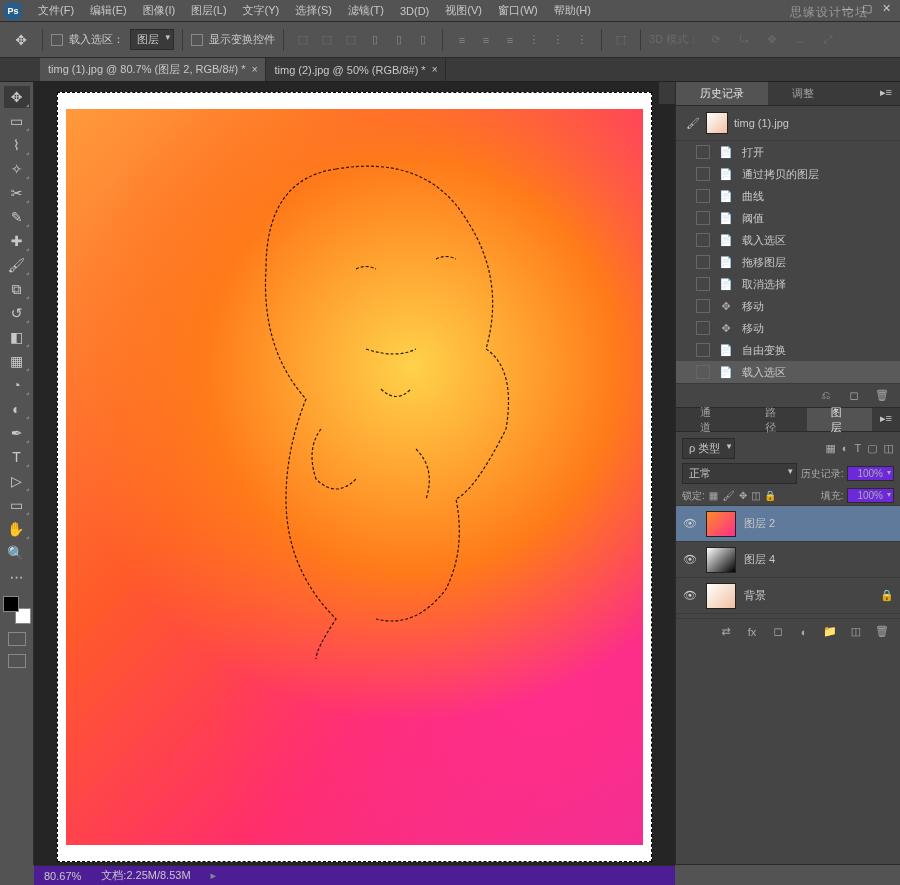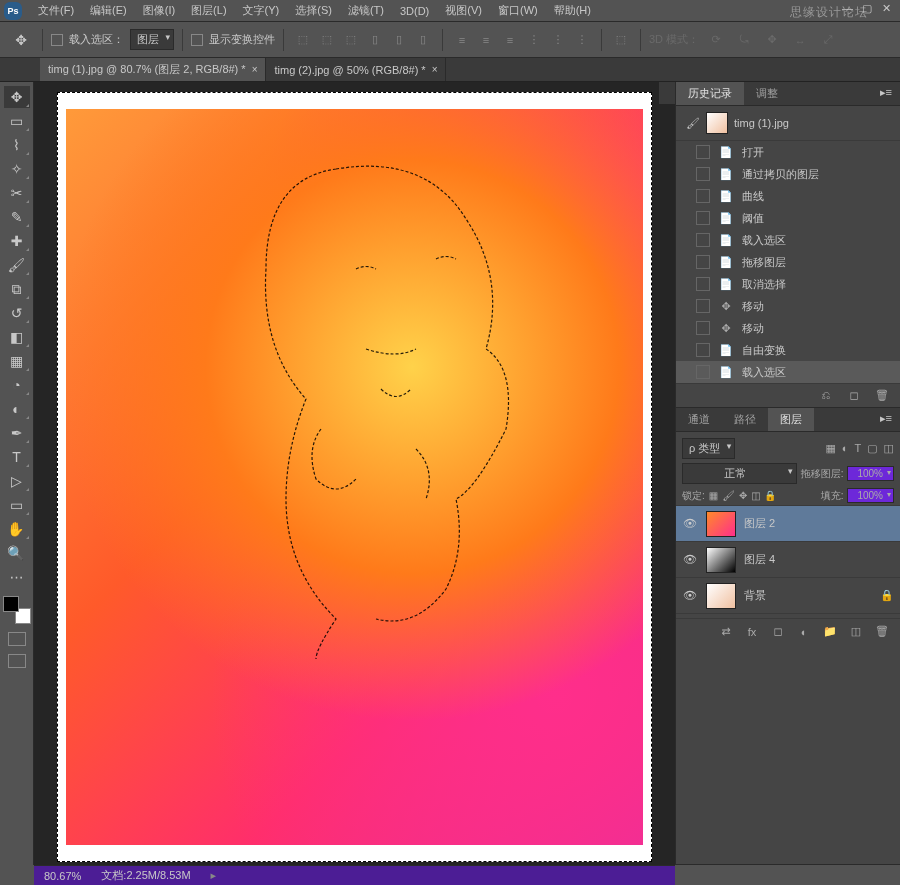--- a/index.html
+++ b/index.html
@@ -50,21 +50,21 @@
   linear-gradient(135deg, #ff9a3a 0%, #ff5a2a 40%, #ff2e6b 70%, #e62e9b 100%);
   overflow: hidden;
 }
 .portrait-outline { position:absolute; top:40px; left:140px; width:340px; height:520px; opacity:0.85; }
 .portrait-outline path { fill:none; stroke:#000; stroke-width:1.2; stroke-dasharray: 3 2; }
 
 
 .panels { width: 225px; background: #454545; border-left: 1px solid #2a2a2a; display: flex; flex-direction: column; }
 .panel { border-bottom: 1px solid #2a2a2a; }
 .panel-tabs { height: 24px; background: #3a3a3a; display: flex; align-items: stretch; border-bottom: 1px solid #2a2a2a; }
-.ptab { padding: 4px 12px; color: #a0a0a0; cursor: default; display:flex; align-items:center;}
+.ptab { padding: 4px 24px; color: #a0a0a0; cursor: default; display:flex; align-items:center;}
 .ptab.active { background: #535353; color: #e0e0e0; }
 .ptab-menu { margin-left: auto; padding: 4px 8px; }
 .panel-body { background: #454545; }
 .hist-head { display: flex; align-items: center; gap: 6px; padding: 6px 10px; border-bottom: 1px solid #3a3a3a; }
 .hist-thumb { width: 22px; height: 22px; background: linear-gradient(135deg,#fff,#f0c0a0); border:1px solid #222;}
 .hist-list { max-height: 280px; overflow-y: auto; }
 .hist-item { display: flex; align-items: center; gap: 8px; padding: 3px 10px 3px 20px; height: 22px; cursor: default; }
 .hist-item.sel { background: #5a5a5a; }
 .hist-check { width: 14px; height: 14px; border: 1px solid #666; }
 .hist-icon { width: 16px; text-align: center; color: #aaa; }
@@ -306,22 +306,22 @@
           <span class="layer-select">ρ 类型</span>
           <div class="layer-icons-row">
             <span>▦</span>
             <span>◐</span>
             <span>T</span>
             <span>▢</span>
             <span>◫</span>
           </div>
         </div>
         <div class="layer-row2">
-          <span class="layer-select" style="flex:1;text-align:center;">正常</span>
-          <span>拖移图层:</span>
+          <span class="layer-select" style="flex:1;">正常</span>
+          <span>历史记录:</span>
           <span class="pct-box">100%</span>
         </div>
         <div class="lock-row">
           <span>锁定:</span>
           <span>▦</span>
           <span>🖌</span>
           <span>✥</span>
           <span>◫</span>
           <span>🔒</span>
           <span style="margin-left:auto;">填充:</span>

